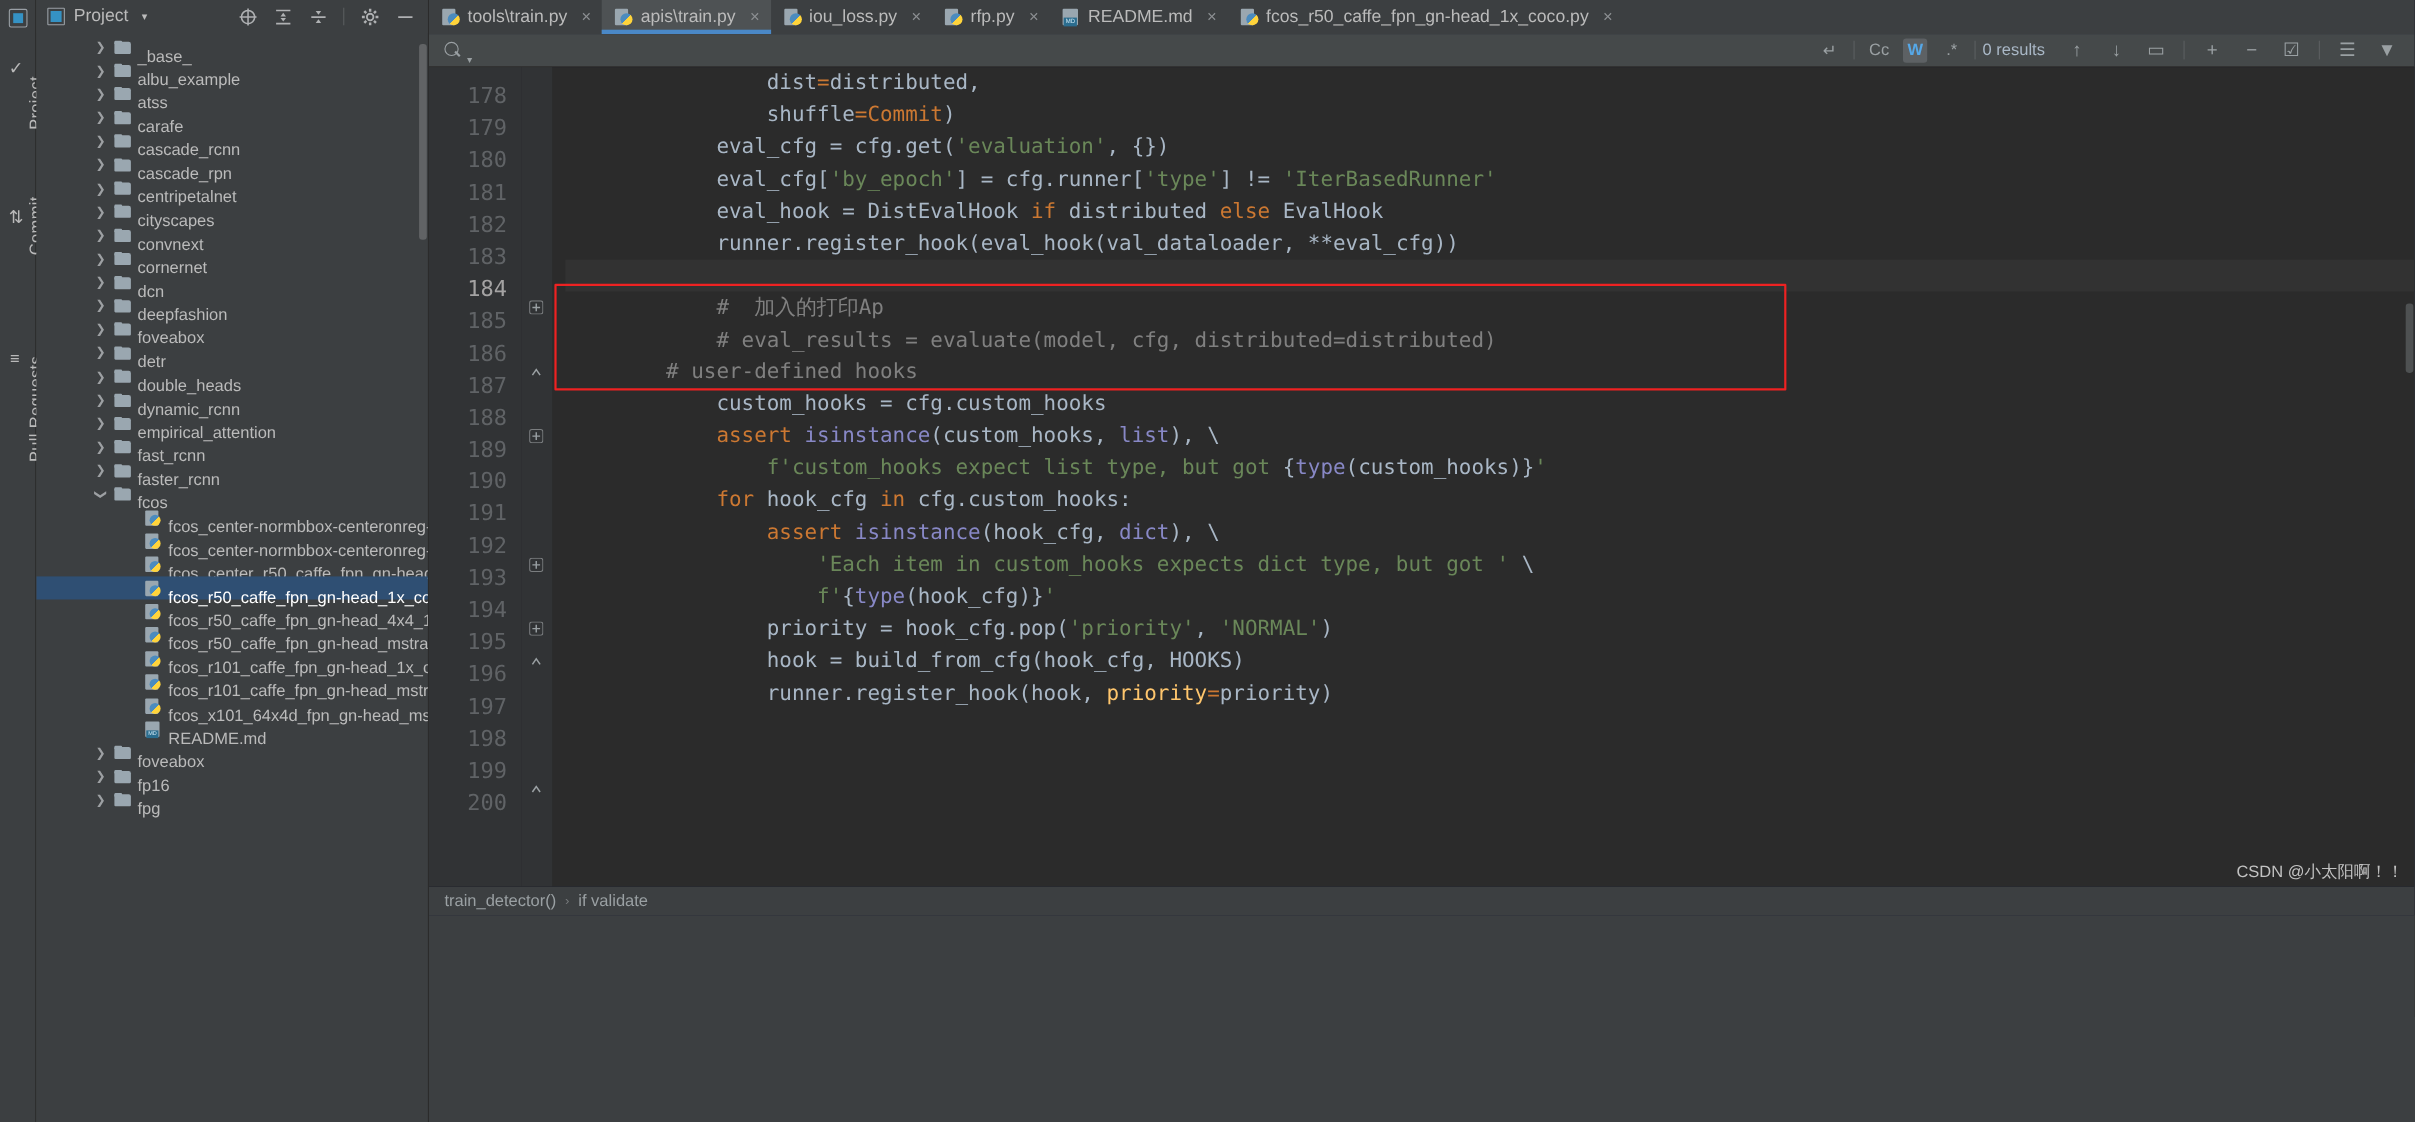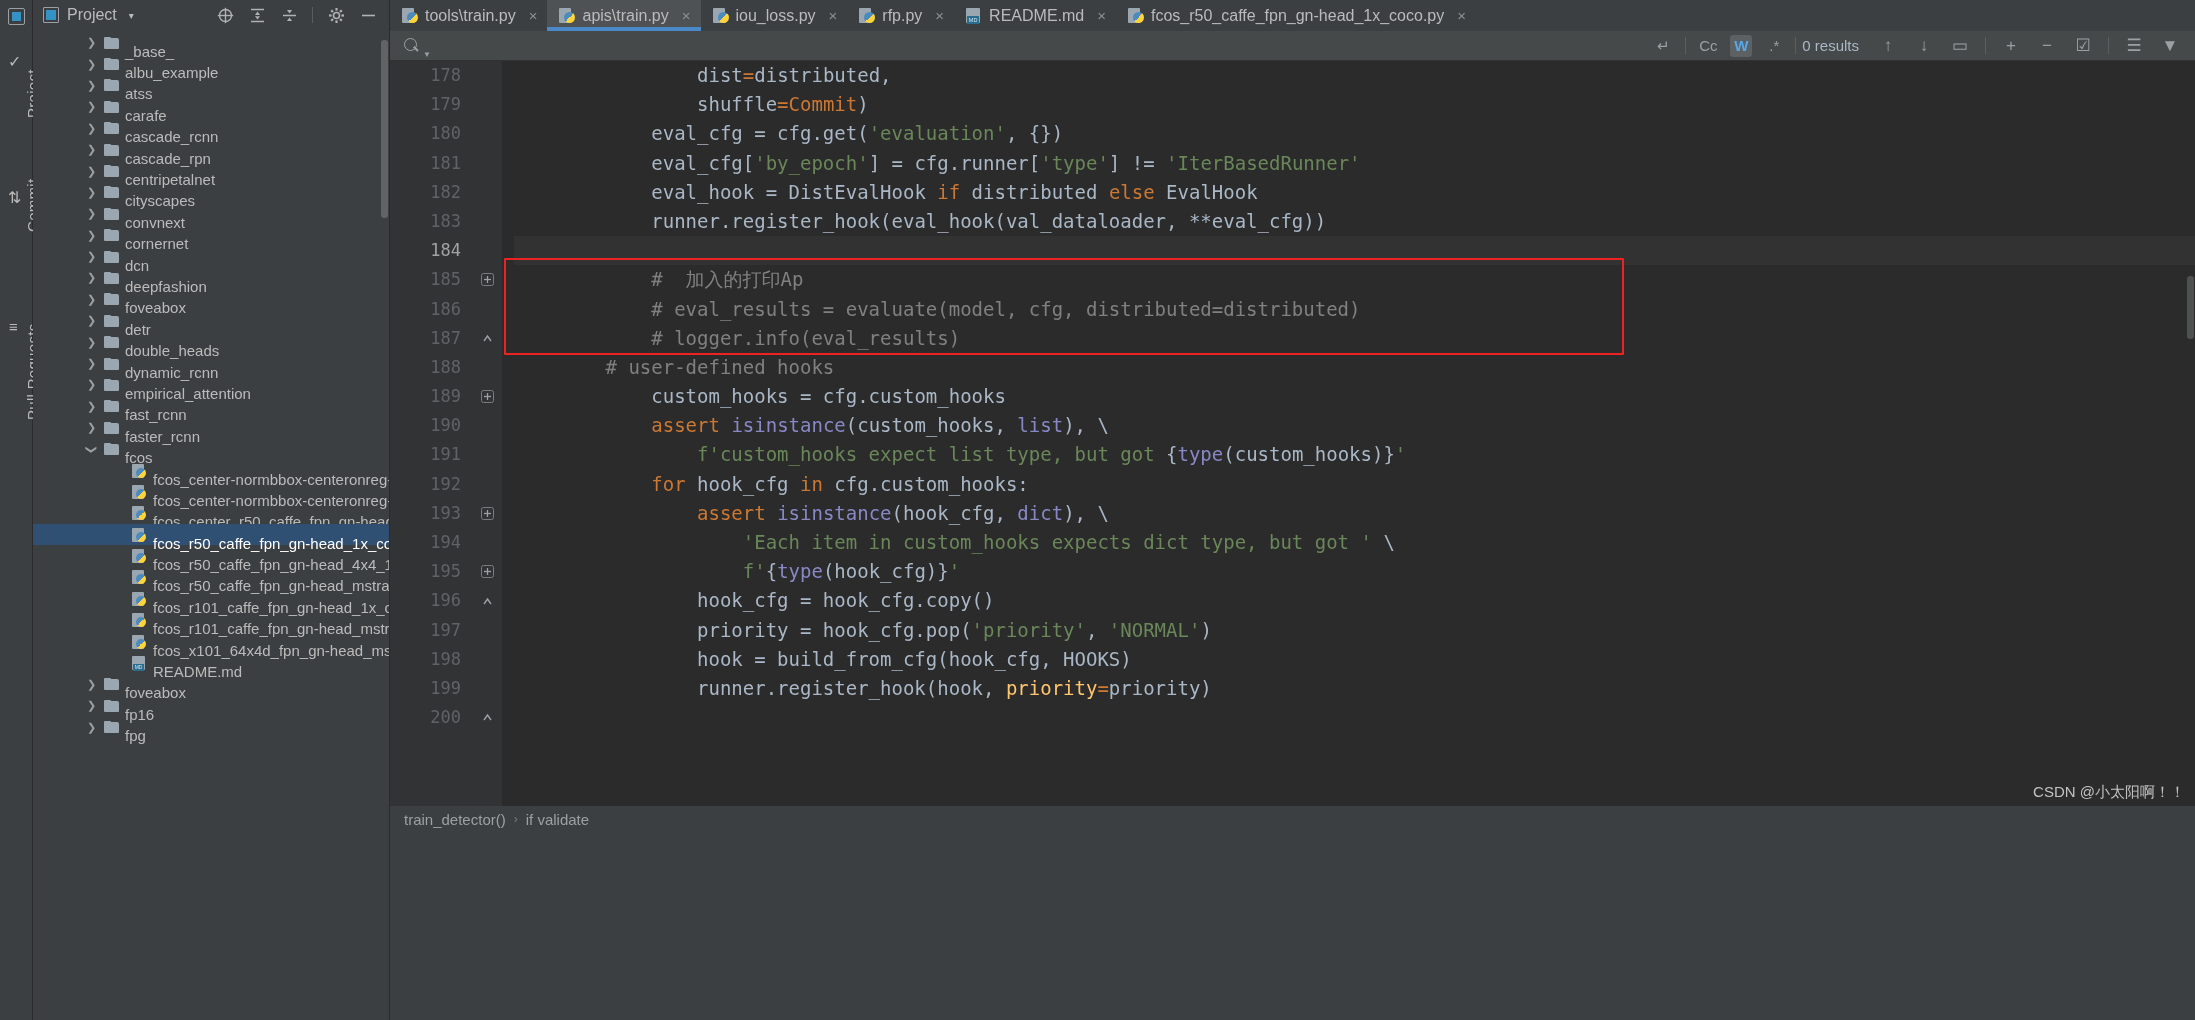--- a/index.html
+++ b/index.html
@@ -172,22 +172,22 @@
   .ft.box{ background:#5d6164; border-radius:3px; color:#56a8e8; font-weight:bold; }
   .vsep{ width:1px;height:17px;background:#5b5f61; }
   .results{ color:#a9b7c6; font-size:15px; padding:0 18px 0 6px; white-space:nowrap;}
   .nav-tools{ display:flex;align-items:center;gap:14px; padding-right:14px; }
   .nt{ width:22px;height:22px;display:flex;align-items:center;justify-content:center;color:#9aa0a3;font-size:17px; }
 
   
   .code-wrap{ flex:1; display:flex; position:relative; overflow:hidden; background:#2b2b2b; }
   .gutter{
     width:84px; flex:0 0 84px; background:#313335; position:relative;
-    font-family:"DejaVu Sans Mono", monospace; font-size:17px; color:#606366;
-    padding-top:0;
+    font-family:"DejaVu Sans Mono", monospace; font-size:20px; color:#606366;
+    padding-top:12px;
   }
   .gutter .ln{
     height:29.2px; line-height:29.2px; text-align:right; padding-right:13px;
   }
   .foldcol{
     width:28px; flex:0 0 28px; background:#313335; position:relative;
   }
   .fold{
     position:absolute; left:6px; width:15px; height:29.2px;
     display:flex; align-items:center; justify-content:center;
@@ -637,30 +637,28 @@
       <div class="codecol" id="codecol">
           <div class="cl">                <span class="def">dist</span><span class="kw">=</span><span class="def">distributed</span><span class="def">,</span></div>
           <div class="cl">                <span class="def">shuffle</span><span class="kw">=</span><span class="kw">Commit</span><span class="def">)</span></div>
           <div class="cl">            <span class="def">eval_cfg = cfg.get(</span><span class="str">'evaluation'</span><span class="def">, {})</span></div>
           <div class="cl">            <span class="def">eval_cfg[</span><span class="str">'by_epoch'</span><span class="def">] = cfg.runner[</span><span class="str">'type'</span><span class="def">] != </span><span class="str">'IterBasedRunner'</span></div>
           <div class="cl">            <span class="def">eval_hook = DistEvalHook </span><span class="kw">if</span><span class="def"> distributed </span><span class="kw">else</span><span class="def"> EvalHook</span></div>
           <div class="cl">            <span class="def">runner.register_hook(eval_hook(val_dataloader, **eval_cfg))</span></div>
           <div class="cl cur">&nbsp;</div>
           <div class="cl">            <span class="cmt"># &nbsp;加入的打印Ap</span></div>
           <div class="cl">            <span class="cmt"># eval_results = evaluate(model, cfg, distributed=distributed)</span></div>
-          <div class="cl">            <span class="cmt"># logger.info(eval_results)</span></div>
           <div class="cl">        <span class="cmt"># user-defined hooks</span></div>
           <div class="cl">            <span class="def">custom_hooks = cfg.custom_hooks</span></div>
           <div class="cl">            <span class="kw">assert</span><span class="def"> </span><span class="blt">isinstance</span><span class="def">(custom_hooks, </span><span class="blt">list</span><span class="def">), \</span></div>
           <div class="cl">                <span class="str">f'custom_hooks expect list type, but got </span><span class="brace">{</span><span class="blt">type</span><span class="def">(custom_hooks)</span><span class="brace">}</span><span class="str">'</span></div>
           <div class="cl">            <span class="kw">for</span><span class="def"> hook_cfg </span><span class="kw">in</span><span class="def"> cfg.custom_hooks:</span></div>
           <div class="cl">                <span class="kw">assert</span><span class="def"> </span><span class="blt">isinstance</span><span class="def">(hook_cfg, </span><span class="blt">dict</span><span class="def">), \</span></div>
           <div class="cl">                    <span class="str">'Each item in custom_hooks expects dict type, but got '</span><span class="def"> \</span></div>
           <div class="cl">                    <span class="str">f'</span><span class="brace">{</span><span class="blt">type</span><span class="def">(hook_cfg)</span><span class="brace">}</span><span class="str">'</span></div>
-          <div class="cl">                <span class="def">hook_cfg = hook_cfg.copy()</span></div>
           <div class="cl">                <span class="def">priority = hook_cfg.pop(</span><span class="str">'priority'</span><span class="def">, </span><span class="str">'NORMAL'</span><span class="def">)</span></div>
           <div class="cl">                <span class="def">hook = build_from_cfg(hook_cfg, HOOKS)</span></div>
           <div class="cl">                <span class="def">runner.register_hook(hook, </span><span class="fn">priority</span><span class="kw">=</span><span class="def">priority)</span></div>
         </div>
       <div class="editor-scroll">
           <i></i>
         </div>
       <div class="redbox" id="redbox" style="border-color: rgb(238, 34, 34); left: 114px; top: 197.4px; width: 1120px; height: 96.6px;"></div>
     </div>
 

